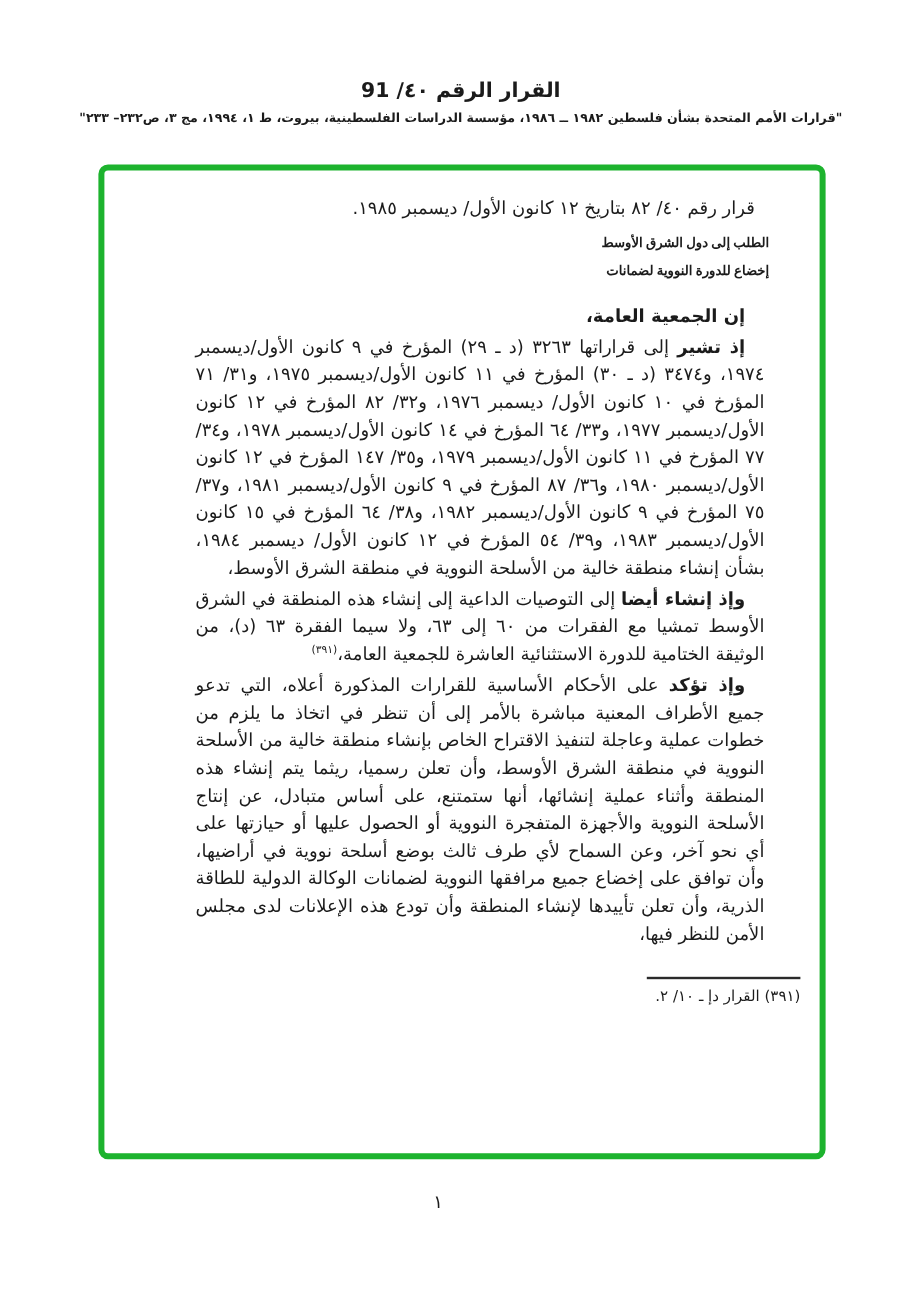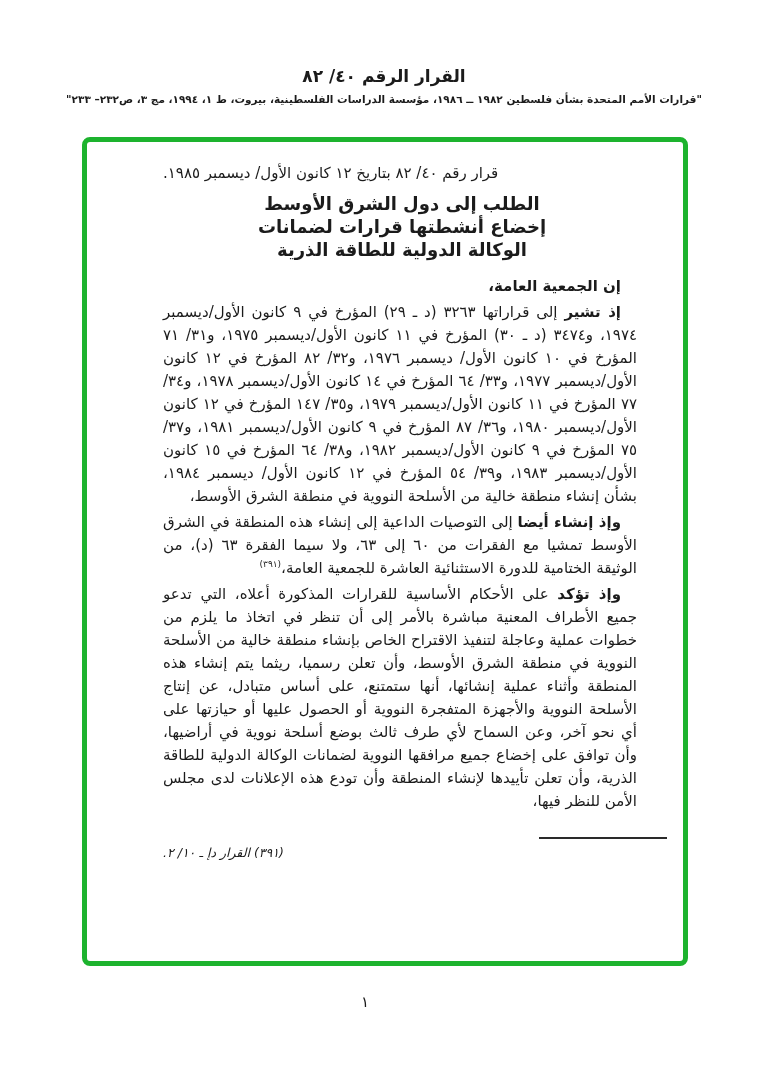--- a/index.html
+++ b/index.html
@@ -9,49 +9,48 @@
     overflow:hidden;
   }
   .page-header{position:absolute;top:0;left:0;width:768px;text-align:center;padding-top:66px;}
   .page-title{font-size:17px;font-weight:bold;letter-spacing:0;}
   .source-line{font-size:10.5px;font-weight:bold;margin-top:7px;white-space:nowrap;}
   .doc-frame{
     position:absolute;left:82px;top:137px;width:606px;height:829px;
     box-sizing:border-box;border:5px solid #1db32e;border-radius:8px;
     padding:22px 42px 0 76px;
   }
-  .doc-heading{font-size:15px;text-align:left;text-indent:12px;margin:0 0 10px 0;}
-  .doc-subtitles{text-align:center;font-weight:bold;font-size:18px;line-height:23px;margin:0 0 14px 0;}
+  .doc-heading{font-size:15px;text-align:right;text-indent:12px;margin:0 0 10px 0;}
+  .doc-subtitles{text-align:right;font-weight:bold;font-size:11px;line-height:23px;margin:0 0 14px 0;font-family:Liberation Serif, serif;}
   .para{
     font-size:15px;line-height:23px;text-align:justify;text-justify:inter-word;
     margin:0 4px 3px 0;text-indent:16px;
   }
   .para.opening{text-align:right;}
   .lead{font-weight:bold;}
   sup.fn-ref{font-size:9px;line-height:0;vertical-align:6px;}
   .footnote-block{margin-top:24px;}
   .footnote-rule{width:128px;height:2px;background:#2a2a2a;margin-left:auto;margin-right:-26px;}
-  .footnote-text{font-size:12.5px;text-align:left;margin:6px -26px 0 0;font-style:italic;}
+  .footnote-text{font-size:12.5px;text-align:right;margin:6px -26px 0 0;}
   .page-number{position:absolute;top:993px;left:0;width:730px;text-align:center;font-size:15px;}
 </style>
 </head>
 <body>
 
 <header class="page-header">
-  <div class="page-title">القرار الرقم ٤٠/ ٨٢</div>
+  <div class="page-title">القرار الرقم ٤٠/ 91</div>
   <div class="source-line">"قرارات الأمم المتحدة بشأن فلسطين ١٩٨٢ ــ ١٩٨٦، مؤسسة الدراسات الفلسطينية، بيروت، ط ١، ١٩٩٤، مج ٣، ص٢٣٢– ٢٣٣"</div>
 </header>
 
 <div class="doc-frame" style="border-color: rgb(29, 179, 46);">
   <p class="doc-heading">قرار رقم ٤٠/ ٨٢ بتاريخ ١٢ كانون الأول/ ديسمبر ١٩٨٥.</p>
 
   <div class="doc-subtitles">
     <div>الطلب إلى دول الشرق الأوسط</div>
-    <div>إخضاع أنشطتها قرارات لضمانات</div>
-    <div>الوكالة الدولية للطاقة الذرية</div>
+    <div>إخضاع للدورة النووية لضمانات</div>
   </div>
 
   <p class="para opening"><span class="lead">إن الجمعية العامة،</span></p>
 
   <p class="para"><span class="lead">إذ تشير</span><span> إلى قراراتها ٣٢٦٣ (د ـ ٢٩) المؤرخ في ٩ كانون الأول/ديسمبر ١٩٧٤، و٣٤٧٤ (د ـ ٣٠) المؤرخ في ١١ كانون الأول/ديسمبر ١٩٧٥، و٣١/ ٧١ المؤرخ في ١٠ كانون الأول/ ديسمبر ١٩٧٦، و٣٢/ ٨٢ المؤرخ في ١٢ كانون الأول/ديسمبر ١٩٧٧، و٣٣/ ٦٤ المؤرخ في ١٤ كانون الأول/ديسمبر ١٩٧٨، و٣٤/ ٧٧ المؤرخ في ١١ كانون الأول/ديسمبر ١٩٧٩، و٣٥/ ١٤٧ المؤرخ في ١٢ كانون الأول/ديسمبر ١٩٨٠، و٣٦/ ٨٧ المؤرخ في ٩ كانون الأول/ديسمبر ١٩٨١، و٣٧/ ٧٥ المؤرخ في ٩ كانون الأول/ديسمبر ١٩٨٢، و٣٨/ ٦٤ المؤرخ في ١٥ كانون الأول/ديسمبر ١٩٨٣، و٣٩/ ٥٤ المؤرخ في ١٢ كانون الأول/ ديسمبر ١٩٨٤، بشأن إنشاء منطقة خالية من الأسلحة النووية في منطقة الشرق الأوسط،</span></p>
 
   <p class="para"><span class="lead">وإذ إنشاء أيضا</span><span> إلى التوصيات الداعية إلى إنشاء هذه المنطقة في الشرق الأوسط تمشيا مع الفقرات من ٦٠ إلى ٦٣، ولا سيما الفقرة ٦٣ (د)، من الوثيقة الختامية للدورة الاستثنائية العاشرة للجمعية العامة،</span><sup class="fn-ref">(٣٩١)</sup></p>
 
   <p class="para"><span class="lead">وإذ تؤكد</span><span> على الأحكام الأساسية للقرارات المذكورة أعلاه، التي تدعو جميع الأطراف المعنية مباشرة بالأمر إلى أن تنظر في اتخاذ ما يلزم من خطوات عملية وعاجلة لتنفيذ الاقتراح الخاص بإنشاء منطقة خالية من الأسلحة النووية في منطقة الشرق الأوسط، وأن تعلن رسميا، ريثما يتم إنشاء هذه المنطقة وأثناء عملية إنشائها، أنها ستمتنع، على أساس متبادل، عن إنتاج الأسلحة النووية والأجهزة المتفجرة النووية أو الحصول عليها أو حيازتها على أي نحو آخر، وعن السماح لأي طرف ثالث بوضع أسلحة نووية في أراضيها، وأن توافق على إخضاع جميع مرافقها النووية لضمانات الوكالة الدولية للطاقة الذرية، وأن تعلن تأييدها لإنشاء المنطقة وأن تودع هذه الإعلانات لدى مجلس الأمن للنظر فيها،</span></p>
 

